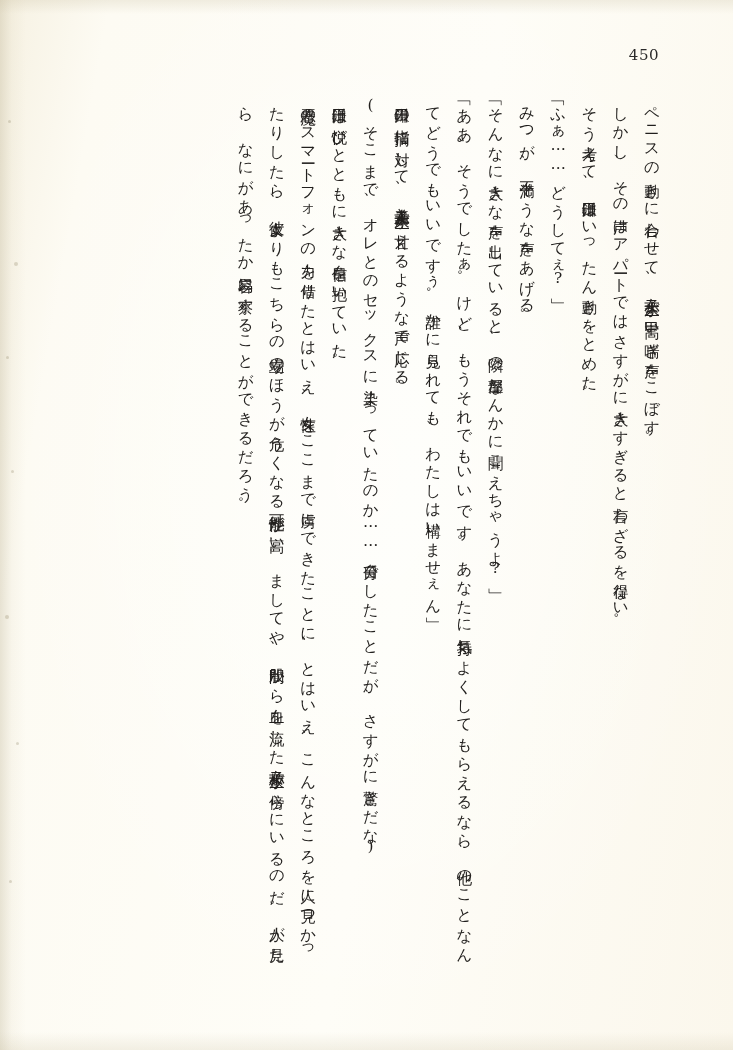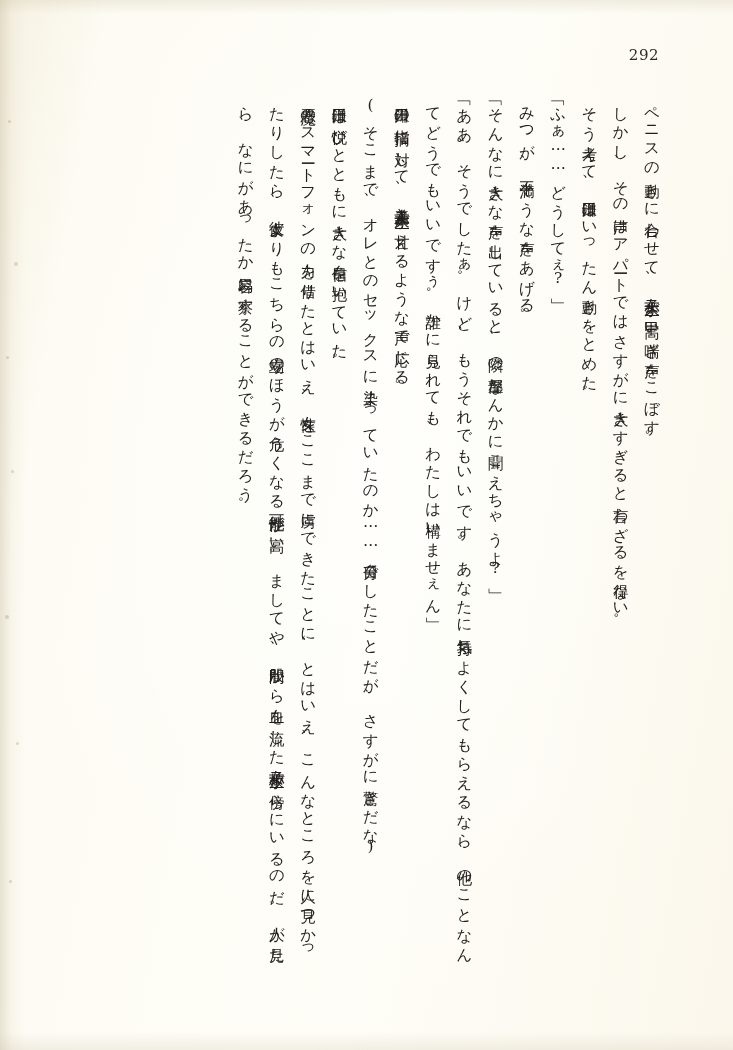--- a/index.html
+++ b/index.html
@@ -88,21 +88,21 @@
 <div class="edge-bottom"></div>
 
 <div class="speck" style="left:8px;  top:120px; width:3px; height:3px;"></div>
 <div class="speck" style="left:14px; top:262px; width:4px; height:4px;"></div>
 <div class="speck" style="left:6px;  top:356px; width:3px; height:3px;"></div>
 <div class="speck" style="left:11px; top:470px; width:3px; height:3px;"></div>
 <div class="speck" style="left:5px;  top:615px; width:4px; height:4px;"></div>
 <div class="speck" style="left:16px; top:742px; width:3px; height:3px;"></div>
 <div class="speck" style="left:9px;  top:880px; width:3px; height:3px;"></div>
 
-<div class="page-number">292</div>
+<div class="page-number">450</div>
 
 <div class="body-text">
   <p>ペニスの動きに合わせて、女子大生が甲高い喘ぎ声をこぼす。</p>
   <p>しかし、その声はアパートではさすがに大きすぎると言わざるを得ない。</p>
   <p>そう考えて、鎌田はいったん動きをとめた。</p>
   <p>「ふぁ……どうしてぇ?」</p>
   <p>みつが、不満そうな声をあげる。</p>
   <p>「そんなに大きな声を出していると、隣の部屋なんかに聞こえちゃうよ?」</p>
   <p>「ああ、そうでしたぁ。けど、もうそれでもいいです。あなたに気持ちよくしてもらえるなら、他のことなんてどうでもいいですぅ。誰かに見られても、わたしは構いませぇん」</p>
   <p>鎌田の指摘に対して、美人女子大生が甘えるような声で応じる。</p>

